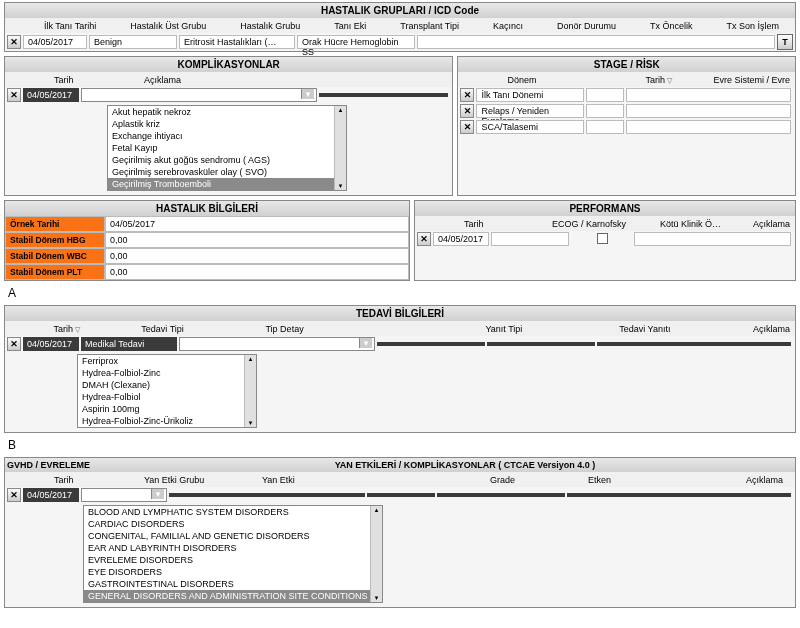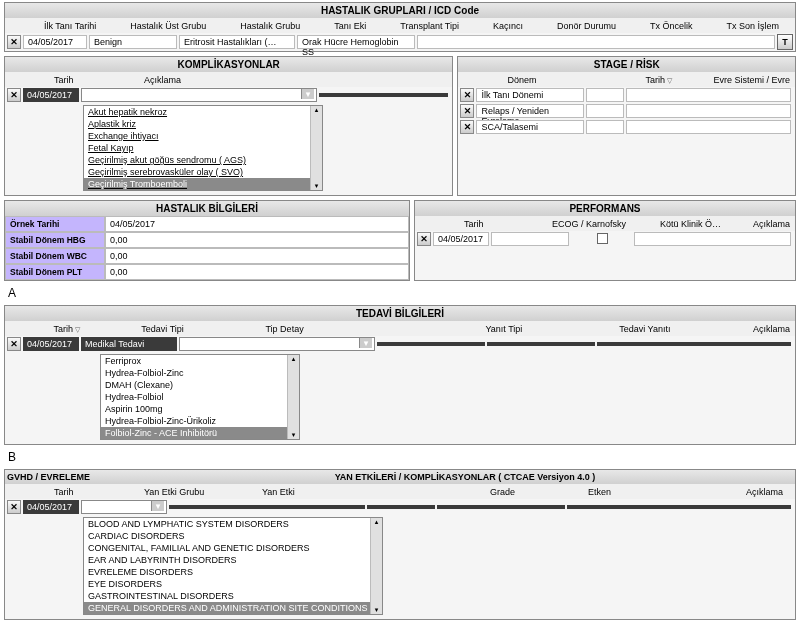--- a/index.html
+++ b/index.html
@@ -15,21 +15,21 @@
   .cell-light { background:#fff; border:1px solid #bbb; padding:1px 4px; margin-right:2px; height:14px; }
   .combo { position:relative; background:#fff; border:1px solid #888; min-height:14px; }
   .combo::after { content:"▾"; position:absolute; right:2px; top:0; background:#ccc; border-left:1px solid #888; width:12px; text-align:center; }
   .listbox { border:1px solid #888; background:#fff; margin:2px 16px 4px 16px; position:relative; }
   .listbox .item { padding:1px 4px; }
   .listbox .item.sel { background:#8a8a8a; color:#fff; }
   .listbox .scroll { position:absolute; right:0; top:0; bottom:0; width:12px; background:#e0e0e0; border-left:1px solid #bbb; }
   .listbox .scroll::before{content:"▴"; display:block; text-align:center; font-size:7px;}
   .listbox .scroll::after{content:"▾"; display:block; text-align:center; font-size:7px; position:absolute; bottom:0; left:0; right:0;}
   .field-grid { display:grid; grid-template-columns:100px 1fr; }
-  .field-grid .lab { background:#c4b5fd; border:1px solid #bbb; padding:2px 4px; font-weight:bold; font-size:8.5px; }
+  .field-grid .lab { background:#f97316; border:1px solid #bbb; padding:2px 4px; font-weight:bold; font-size:8.5px; }
   .field-grid .val { background:#fff; border:1px solid #bbb; padding:2px 4px; }
   .section-letter { padding:3px 8px; font-size:12px; }
   .split { display:flex; gap:4px; padding:0 4px; }
   .split > .panel { flex:1; margin:2px 0;}
   .t-btn { width:16px; height:16px; border:1px solid #666; background:linear-gradient(#fff,#ccc); text-align:center; font-weight:bold; line-height:14px; }
   .checkbox { width:11px; height:11px; border:1px solid #666; background:#fff; display:inline-block; }
 </style>
 </head>
 <body>
 
@@ -66,21 +66,21 @@
       <div class="hdr-cell" style="width:16px"></div>
       <div class="hdr-cell" style="width:62px">Tarih</div>
       <div class="hdr-cell">Açıklama</div>
     </div>
     <div class="data-row">
       <div class="del-btn">✕</div>
       <div class="cell-dark" style="width:56px">04/05/2017</div>
       <div class="cell-dark combo" style="width:236px"></div>
       <div class="cell-dark" style="flex:1"></div>
     </div>
-    <div class="listbox" id="komp-list" style="margin-left:78px; width:240px;text-decoration:underline;">
+    <div class="listbox" id="komp-list" style="margin-left:102px; width:240px;">
       <div class="item">Akut hepatik nekroz</div>
         <div class="item">Aplastik kriz</div>
         <div class="item">Exchange ihtiyacı</div>
         <div class="item">Fetal Kayıp</div>
         <div class="item">Geçirilmiş akut göğüs sendromu ( AGS)</div>
         <div class="item">Geçirilmiş serebrovasküler olay ( SVO)</div>
         <div class="item sel">Geçirilmiş Tromboemboli</div>
         <div class="scroll"></div>
     </div>
   </div>
@@ -164,28 +164,27 @@
   </div>
   <div class="data-row">
     <div class="del-btn">✕</div>
     <div class="cell-dark" style="width:56px">04/05/2017</div>
     <div class="cell-dark" style="width:96px">Medikal Tedavi</div>
     <div class="cell-dark combo" style="width:196px"></div>
     <div class="cell-dark" style="width:108px"></div>
     <div class="cell-dark" style="width:108px"></div>
     <div class="cell-dark" style="flex:1"></div>
   </div>
-  <div class="listbox" id="tedavi-list" style="margin-left:95px; width:200px;">
+  <div class="listbox" id="tedavi-list" style="margin-left:72px; width:180px;">
     <div class="item">Ferriprox</div>
       <div class="item">Hydrea-Folbiol-Zinc</div>
       <div class="item">DMAH (Clexane)</div>
       <div class="item">Hydrea-Folbiol</div>
       <div class="item">Aspirin 100mg</div>
       <div class="item">Hydrea-Folbiol-Zinc-Ürikoliz</div>
-      <div class="item sel">Folbiol-Zinc - ACE Inhibitörü</div>
       <div class="scroll"></div>
   </div>
 </div>
 
 <div class="section-letter">B</div>
 
 <div class="panel">
   <div class="panel-title" style="display:flex">
     <span style="width:130px;text-align:left">GVHD /  EVRELEME</span>
     <span style="flex:1;text-align:center">YAN ETKİLERİ  /  KOMPLİKASYONLAR  ( CTCAE Versiyon 4.0 )</span>

